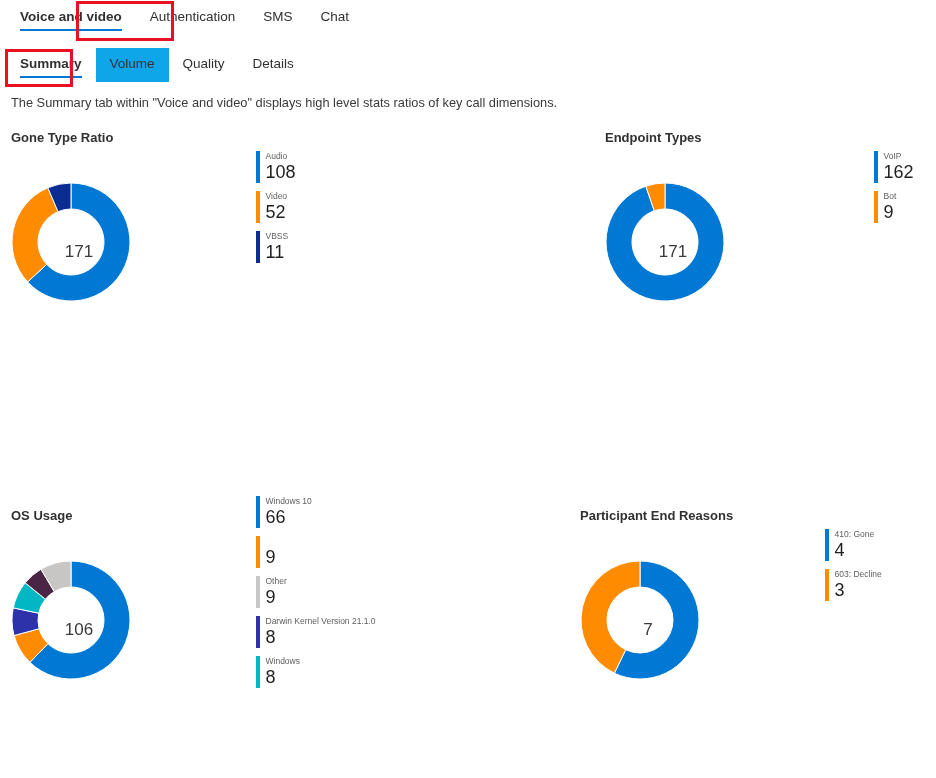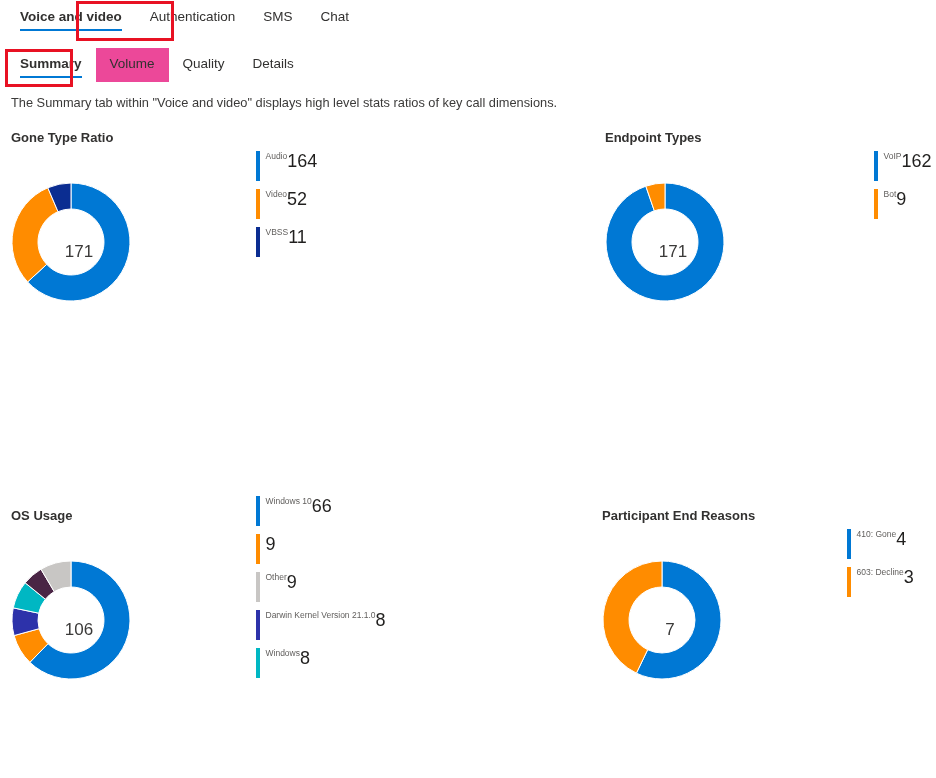--- a/index.html
+++ b/index.html
@@ -50,21 +50,21 @@
   }
   .pivot-item {
     position: relative;
     padding: 8px 14px 10px 14px;
     font-size: 13.5px;
     color: #323130;
     cursor: pointer;
     line-height: 16px;
     white-space: nowrap;
   }
-  .pivot-item.hover-bg { background: #ec4899; }
+  .pivot-item.hover-bg { background: #0ea5e9; }
   .pivot-item.active { font-weight: bold; }
   .pivot-item.active .under {
     position: absolute;
     left: 14px; right: 14px; bottom: 4px;
     height: 2.5px;
     background: #0078d4;
   }
 
   
   .description {
@@ -114,21 +114,21 @@
     display: flex;
     align-items: stretch;
     margin-bottom: 8px;
   }
   .legend-swatch {
     width: 3.5px;
     min-height: 30px;
     flex: none;
     margin-right: 6px;
   }
-  .legend-text { display: flex; flex-direction: row; justify-content: space-between; }
+  .legend-text { display: flex; flex-direction: column; justify-content: space-between; }
   .legend-label {
     font-size: 8.5px;
     color: #605e5c;
     line-height: 11px;
     white-space: nowrap;
     min-height: 11px;
   }
   .legend-value {
     font-size: 18px;
     color: #201f1e;
@@ -188,21 +188,21 @@
             <path d="M 16.59228927028525 124.95961272591875 A 59 59 0 0 1 36.79728515762554 30.753949231824663 L 47.022210342400726 54.658988553393456 A 33 33 0 0 0 35.72111094778667 107.35029186364946 Z" fill="#ff8c00" stroke="#ffffff" stroke-width="1"></path>
             <path d="M 36.79728515762554 30.753949231824663 A 59 59 0 0 1 59.999999999999936 26 L 59.999999999999964 52 A 33 33 0 0 0 47.022210342400726 54.658988553393456 Z" fill="#0b2d91" stroke="#ffffff" stroke-width="1"></path>
           </svg>
         <div class="donut-center" style="left:-114px; top:20px;">171</div>
       </div>
       <div class="legend" id="legend-0" style="margin-left:-5px; margin-top:-6px;">
           <div class="legend-item">
             <div class="legend-swatch" style="background: rgb(0, 120, 212);"></div>
             <div class="legend-text">
               <div class="legend-label">Audio</div>
-              <div class="legend-value">164</div>
+              <div class="legend-value">108</div>
             </div>
           </div>
           <div class="legend-item">
             <div class="legend-swatch" style="background: rgb(255, 140, 0);"></div>
             <div class="legend-text">
               <div class="legend-label">Video</div>
               <div class="legend-value">52</div>
             </div>
           </div>
           <div class="legend-item">
@@ -292,21 +292,21 @@
             <div class="legend-swatch" style="background: rgb(0, 183, 195);"></div>
             <div class="legend-text">
               <div class="legend-label">Windows</div>
               <div class="legend-value">8</div>
             </div>
           </div>
         </div>
     </div>
   </div>
 
-  <div class="panel" style="left:602px; top:378px;">
+  <div class="panel" style="left:580px; top:378px;">
     <div class="panel-title">Participant End Reasons</div>
     <div class="chart-row">
       <div class="donut-wrap" style="width:250px; height:170px;">
         <svg class="donut" id="donut-3" width="250" height="170" viewBox="0 0 250 170">
             <path d="M 60.00000000000001 26 A 59 59 0 1 1 34.40085939206409 138.15716320624273 L 45.681836609120595 114.73197264077984 A 33 33 0 1 0 60 52 Z" fill="#0078d4" stroke="#ffffff" stroke-width="1"></path>
             <path d="M 34.40085939206409 138.15716320624273 A 59 59 0 0 1 59.999999999999986 26 L 59.99999999999999 52 A 33 33 0 0 0 45.681836609120595 114.73197264077984 Z" fill="#ff8c00" stroke="#ffffff" stroke-width="1"></path>
           </svg>
         <div class="donut-center" style="left:-114px; top:20px;">7</div>
       </div>
       <div class="legend" id="legend-3" style="margin-left:-5px; margin-top:-6px;">

